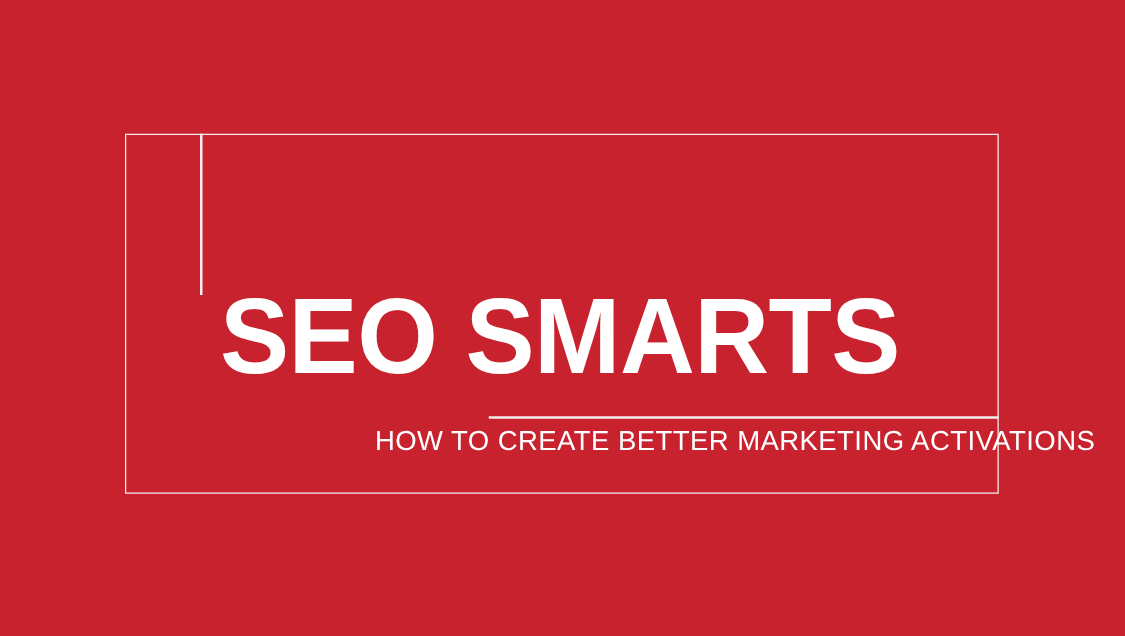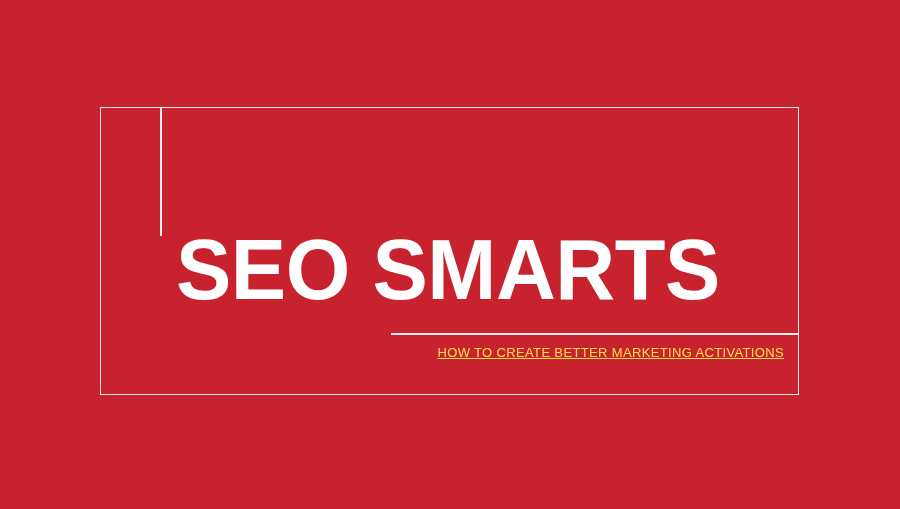--- a/index.html
+++ b/index.html
@@ -86,26 +86,25 @@
     left: 300px;
     top: 343px;
     width: 484px;
     text-align: right;
   }
 
   .subtitle {
     margin: 0;
     font-family: "Liberation Sans", "DejaVu Sans", sans-serif;
     font-weight: 400;
-    font-size: 13px;
+    font-size: 22px;
     line-height: 20px;
     letter-spacing: 0.35px;
-    color: #fde047;
+    color: #ffffff;
     white-space: nowrap;
-    text-decoration: underline;
     -webkit-font-smoothing: antialiased;
   }
 </style>
 </head>
 <body>
 
 <div class="slide">
 
   <div class="frame"></div>
 

